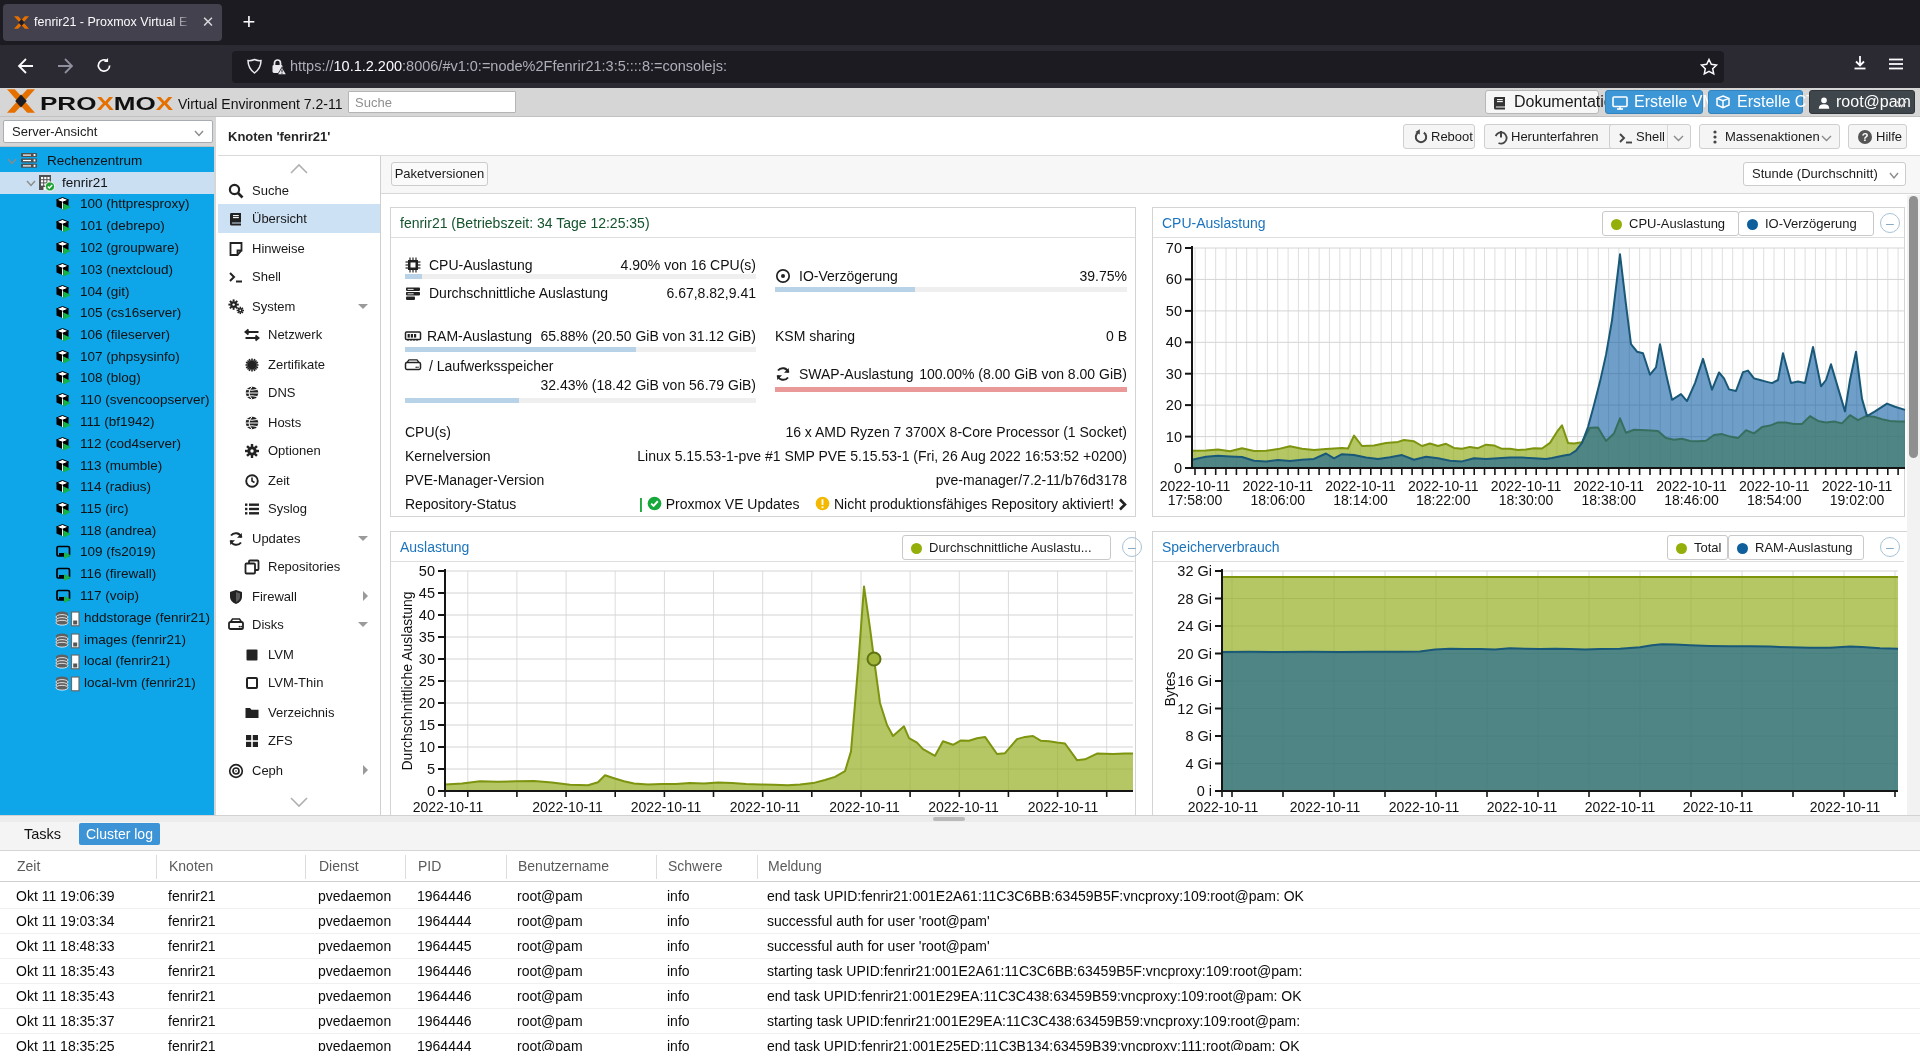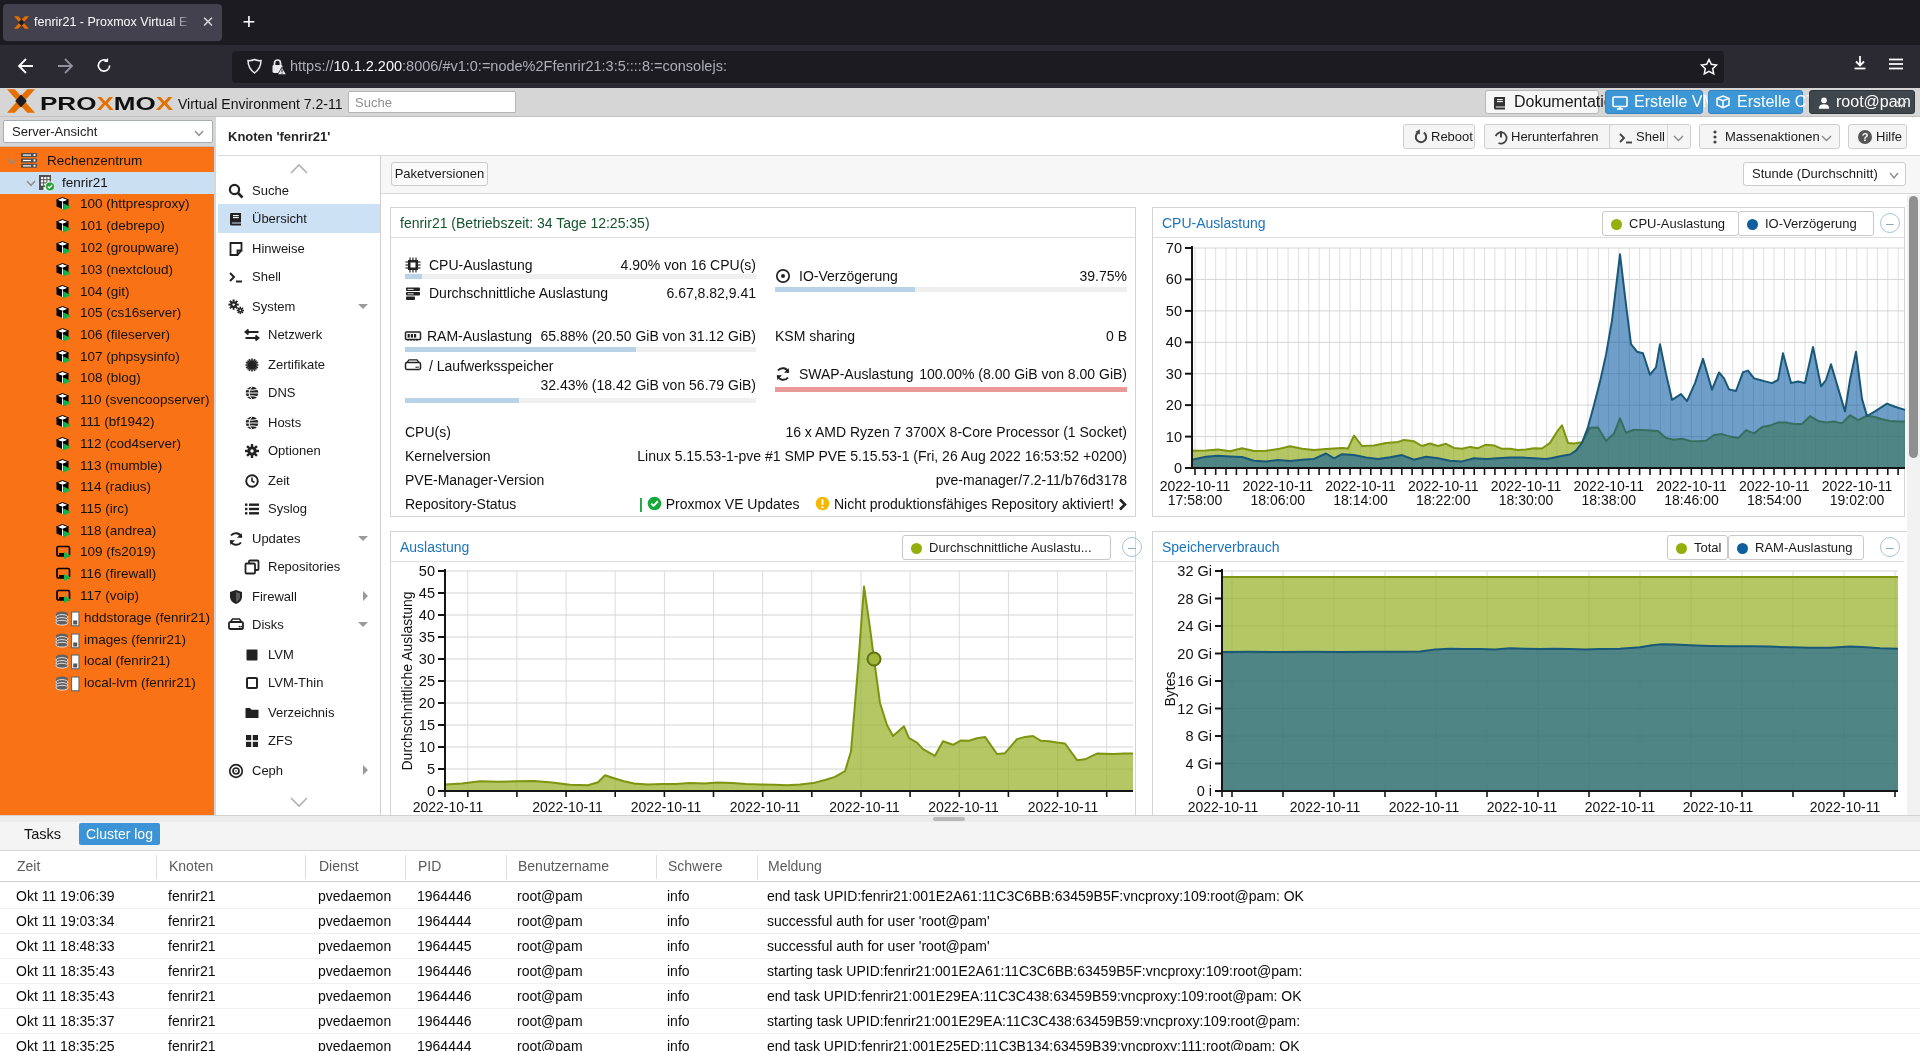--- a/index.html
+++ b/index.html
@@ -17,21 +17,21 @@
 #urltxt b{color:#fbfbfe;font-weight:400}
 
 #pvehead{left:0;top:88px;width:1920px;height:29px;background:#d6d6d6;border-bottom:1px solid #c2c2c2}
 #suche{left:348px;top:91px;width:168px;height:22px;background:#fff;border:1px solid #b5b5b5;color:#8f8f8f;font-size:13px;padding:3px 6px;border-radius:1px}
 .hbtn{position:absolute;top:90px;height:24px;border:1px solid #b7b7b7;border-radius:3px;font-size:16px;color:#1a1a1a;background:#f7f7f7;line-height:22px;padding:0 7px;white-space:nowrap}
 .hbtn.blue{background:#3d96d6;border-color:#3383bd;color:#fff}
 .hbtn.dark{background:#45494e;border-color:#35383c;color:#fff}
 
 #treewrap{left:0;top:117px;width:216px;height:698px;background:#d6d6d6}
 #combo{left:3px;top:120px;width:210px;height:23px;background:#fff;border:1px solid #a8adb3;border-radius:2px;font-size:13px;color:#202020;line-height:21px;padding:0 8px}
-#tree{left:0;top:146px;width:214px;height:669px;background:#f97316;border-top:1px solid #bebebe;overflow:hidden}
+#tree{left:0;top:146px;width:214px;height:669px;background:#0ea5e9;border-top:1px solid #bebebe;overflow:hidden}
 .trow{position:absolute;left:0;width:216px;height:22px;font-size:13.5px;color:#111;line-height:22px;white-space:nowrap}
 .trow.sel{background:#cbdff2}
 
 #nodehead{left:218px;top:117px;width:1702px;height:39px;background:#fff;border-bottom:1px solid #dadada}
 #nodetitle{left:228px;top:129px;font-size:13px;color:#252525;font-weight:700}
 .nbtn{position:absolute;top:124px;height:25px;background:#f5f5f5;border:1px solid #cfcfcf;border-radius:3px;font-size:13px;color:#1a1a1a;line-height:23px;white-space:nowrap}
 #toolbar{left:218px;top:156px;width:1702px;height:38px;background:#f7f7f7;border-bottom:1px solid #d8d8d8}
 .tbtn{position:absolute;background:#fafafa;border:1px solid #cccccc;border-radius:3px;font-size:13px;color:#1a1a1a}
 
 #menu{left:218px;top:156px;width:163px;height:659px;background:#fff;border-right:1px solid #d0d0d0;overflow:hidden}

